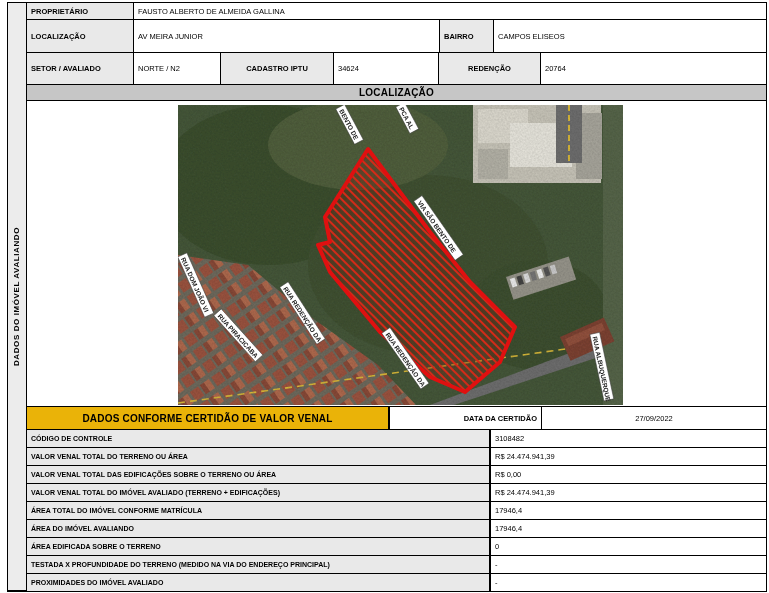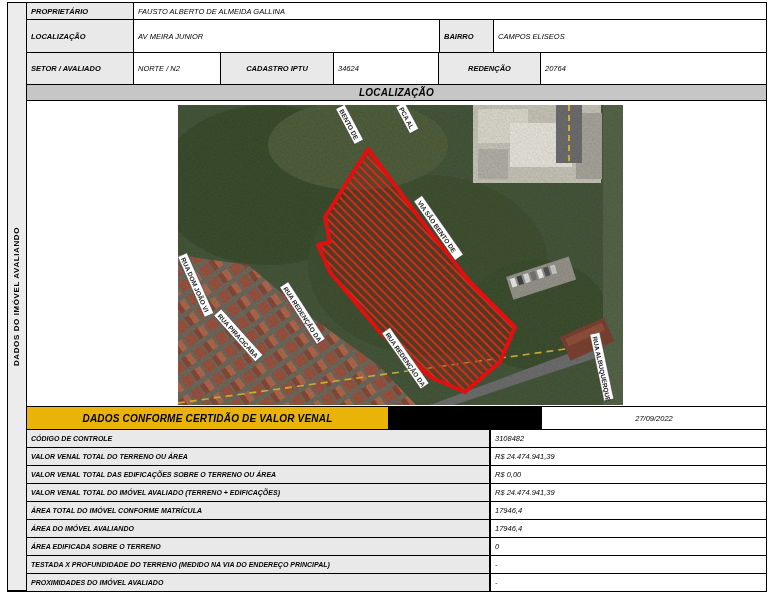--- a/index.html
+++ b/index.html
@@ -2,21 +2,21 @@
 <html><head>
 <meta charset="utf-8">
 <style>
   * { margin:0; padding:0; box-sizing:border-box; }
   html,body { background:#fff; }
   body { font-family:"Liberation Sans", sans-serif; }
   #page { position:relative; width:769px; height:593px; background:#fff; overflow:hidden; }
   
   #sheet { position:absolute; left:7px; top:2px; width:760px; height:590px; background:#000; }
   .cell { position:absolute; background:#fff; display:flex; align-items:center; overflow:hidden;
-          font-size:7.5px; color:#000; padding:0 4px; white-space:nowrap;font-style:italic; }
+          font-size:7.5px; color:#000; padding:0 4px; white-space:nowrap; }
   .lbl  { background:#e9e9e9; font-weight:bold; font-size:7.5px; }
   .hdr  { background:#c6c6c6; font-weight:bold; font-size:10px; justify-content:center; letter-spacing:.2px; }
   .hdr2 { background:#eab308; font-weight:bold; font-size:10px; justify-content:center; letter-spacing:.2px; }
   .ctr  { justify-content:center; }
   .rgt  { justify-content:flex-end; font-weight:bold; }
   #strip { position:absolute; left:1px; top:1px; width:18px; height:587px; background:#ececec;
            display:flex; align-items:center; justify-content:center; }
   #strip span { transform:rotate(-90deg); white-space:nowrap; font-size:8px; font-weight:bold; letter-spacing:.6px; }
   #mapzone { position:absolute; left:20px; top:99px; width:739px; height:305px; background:#fff; }
   #map { position:absolute; left:151px; top:4px; width:445px; height:300px; }
@@ -144,20 +144,21 @@
         <text class="slabel" x="2" y="0">RUA REDENÇÃO DA</text>
       </g>
       <g transform="translate(414,230) rotate(78)">
         <rect x="-1" y="-8" width="68" height="10" fill="#fff" stroke="#333" stroke-width="0.5"></rect>
         <text class="slabel" x="2" y="0">RUA ALBUQUERQUE</text>
       </g>
     </svg>
   </div>
 
   <div class="cell hdr2" style="left:20px;top:405px;width:361px;height:22px">DADOS CONFORME CERTIDÃO DE VALOR VENAL</div>
+  <div class="cell rgt" style="left:383px;top:405px;width:151px;height:22px;font-size:7.5px">DATA DA CERTIDÃO</div>
   <div class="cell ctr" style="left:535px;top:405px;width:224px;height:22px">27/09/2022</div>
 
   <div id="venal-rows">
         <div class="cell lbl" style="left: 20px; top: 428px; width: 462px; height: 17px; font-size: 7px;">CÓDIGO DE CONTROLE</div>
         <div class="cell" style="left: 484px; top: 428px; width: 275px; height: 17px;">3108482</div>
         <div class="cell lbl" style="left: 20px; top: 446px; width: 462px; height: 17px; font-size: 7px;">VALOR VENAL TOTAL DO TERRENO OU ÁREA</div>
         <div class="cell" style="left: 484px; top: 446px; width: 275px; height: 17px;">R$ 24.474.941,39</div>
         <div class="cell lbl" style="left: 20px; top: 464px; width: 462px; height: 17px; font-size: 7px;">VALOR VENAL TOTAL DAS EDIFICAÇÕES SOBRE O TERRENO OU ÁREA</div>
         <div class="cell" style="left: 484px; top: 464px; width: 275px; height: 17px;">R$ 0,00</div>
         <div class="cell lbl" style="left: 20px; top: 482px; width: 462px; height: 17px; font-size: 7px;">VALOR VENAL TOTAL DO IMÓVEL AVALIADO (TERRENO + EDIFICAÇÕES)</div>

